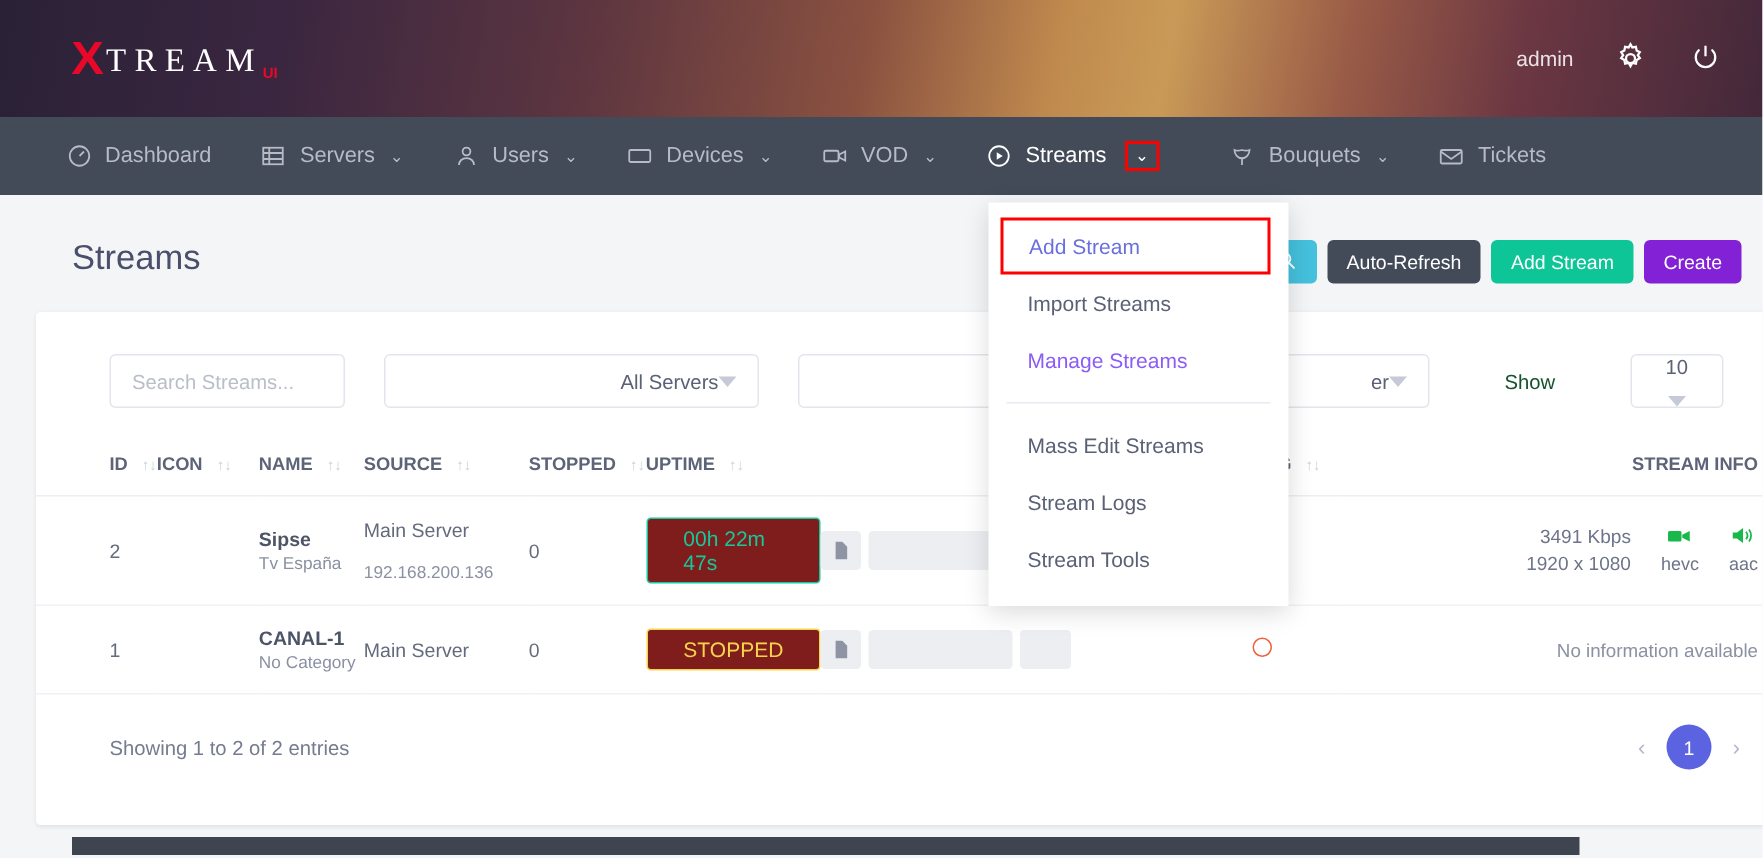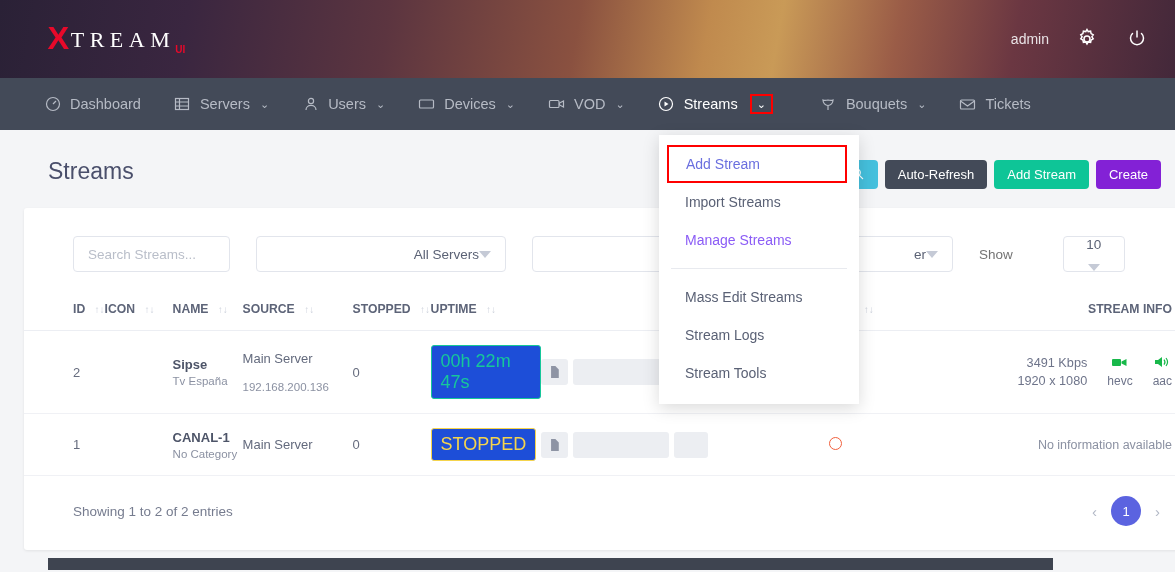--- a/index.html
+++ b/index.html
@@ -100,21 +100,21 @@
     display: flex; align-items: center; padding: 0 14px;
     font-size: 13.5px; color: #5b6275; background: #fff;
   }
   .fld.ph { color: #b9bec9; }
   .f-search { width: 157px; }
   .f-sel { width: 250px; justify-content: flex-end; }
   .caret {
     width: 0; height: 0; border-left: 6px solid transparent;
     border-right: 6px solid transparent; border-top: 7px solid #c5cad6;
   }
-  .show-lbl { font-size: 13.5px; color: #737373; }
+  .show-lbl { font-size: 13.5px; color: #14532d; margin-left: 24px; }
   .f-show { width: 62px; justify-content: space-between; margin-left: 24px; flex-direction: column; }
 
   
   table { width: 100%; border-collapse: collapse; margin-top: 22px; }
   thead th {
     font-size: 12.2px; color: #5d6478; font-weight: bold;
     text-align: left; padding: 8px 0 14px 0;
     border-bottom: 1px solid #eceef3; white-space: nowrap;
   }
   .sortar { color: #ccd1db; font-size: 10px; margin-left: 6px; font-weight: normal; }
@@ -130,22 +130,22 @@
   .c-up    { width: 110px; }
   .c-act   { width: 230px; }
   .c-srv   { width: 58px; }
   .c-epg   { width: 56px; }
   .c-info  { text-align: right; padding-right: 18px !important; }
   .nm-main { font-weight: bold; color: #4d5468; font-size: 13px; }
   .nm-sub  { font-size: 11.5px; color: #8b91a2; margin-top: 3px; }
   .src-main{ color: #636a7d; font-size: 13px; }
   .src-sub { font-size: 11.5px; color: #8b91a2; margin-top: 15px; }
   .badge {
-    display: inline-block; padding: 5px 9px; border-radius: 3px;
-    font-size: 18px; background: #1d4ed8;
+    display: inline-block; padding: 5px 24px; border-radius: 3px;
+    font-size: 14px; background: #7f1d1d;
   }
   .badge-green  { border: 1px solid #16c79a; color: #16c79a; }
   .badge-yellow { border: 1px solid #f5d44c; color: #f5d44c; }
   .epg-dot {
     width: 13px; height: 13px; border-radius: 50%;
     border: 1.6px solid #f1603d; display: inline-block;
   }
   .info-wrap { display: flex; align-items: center; justify-content: flex-end; gap: 20px; }
   .info-col { text-align: right; line-height: 1.45; color: #6e748a; font-size: 12.7px; }
   .codec { text-align: center; }

